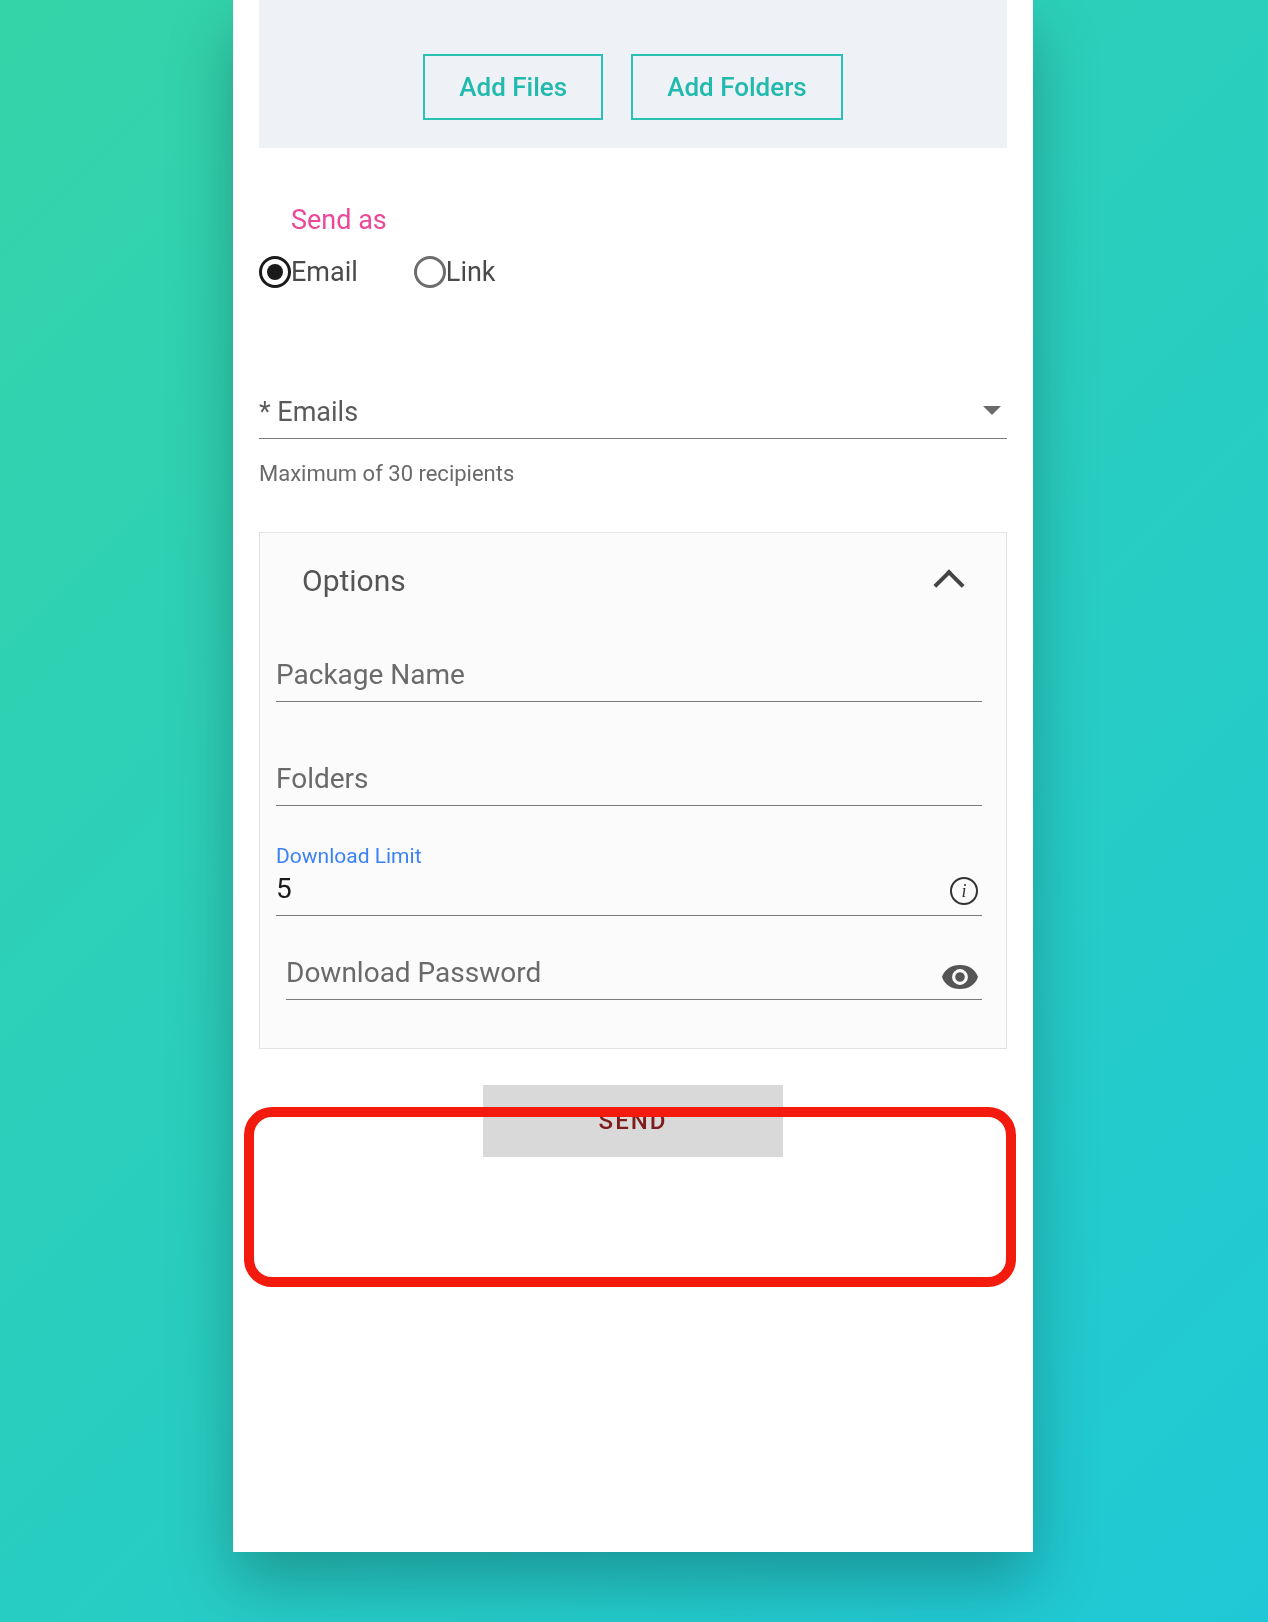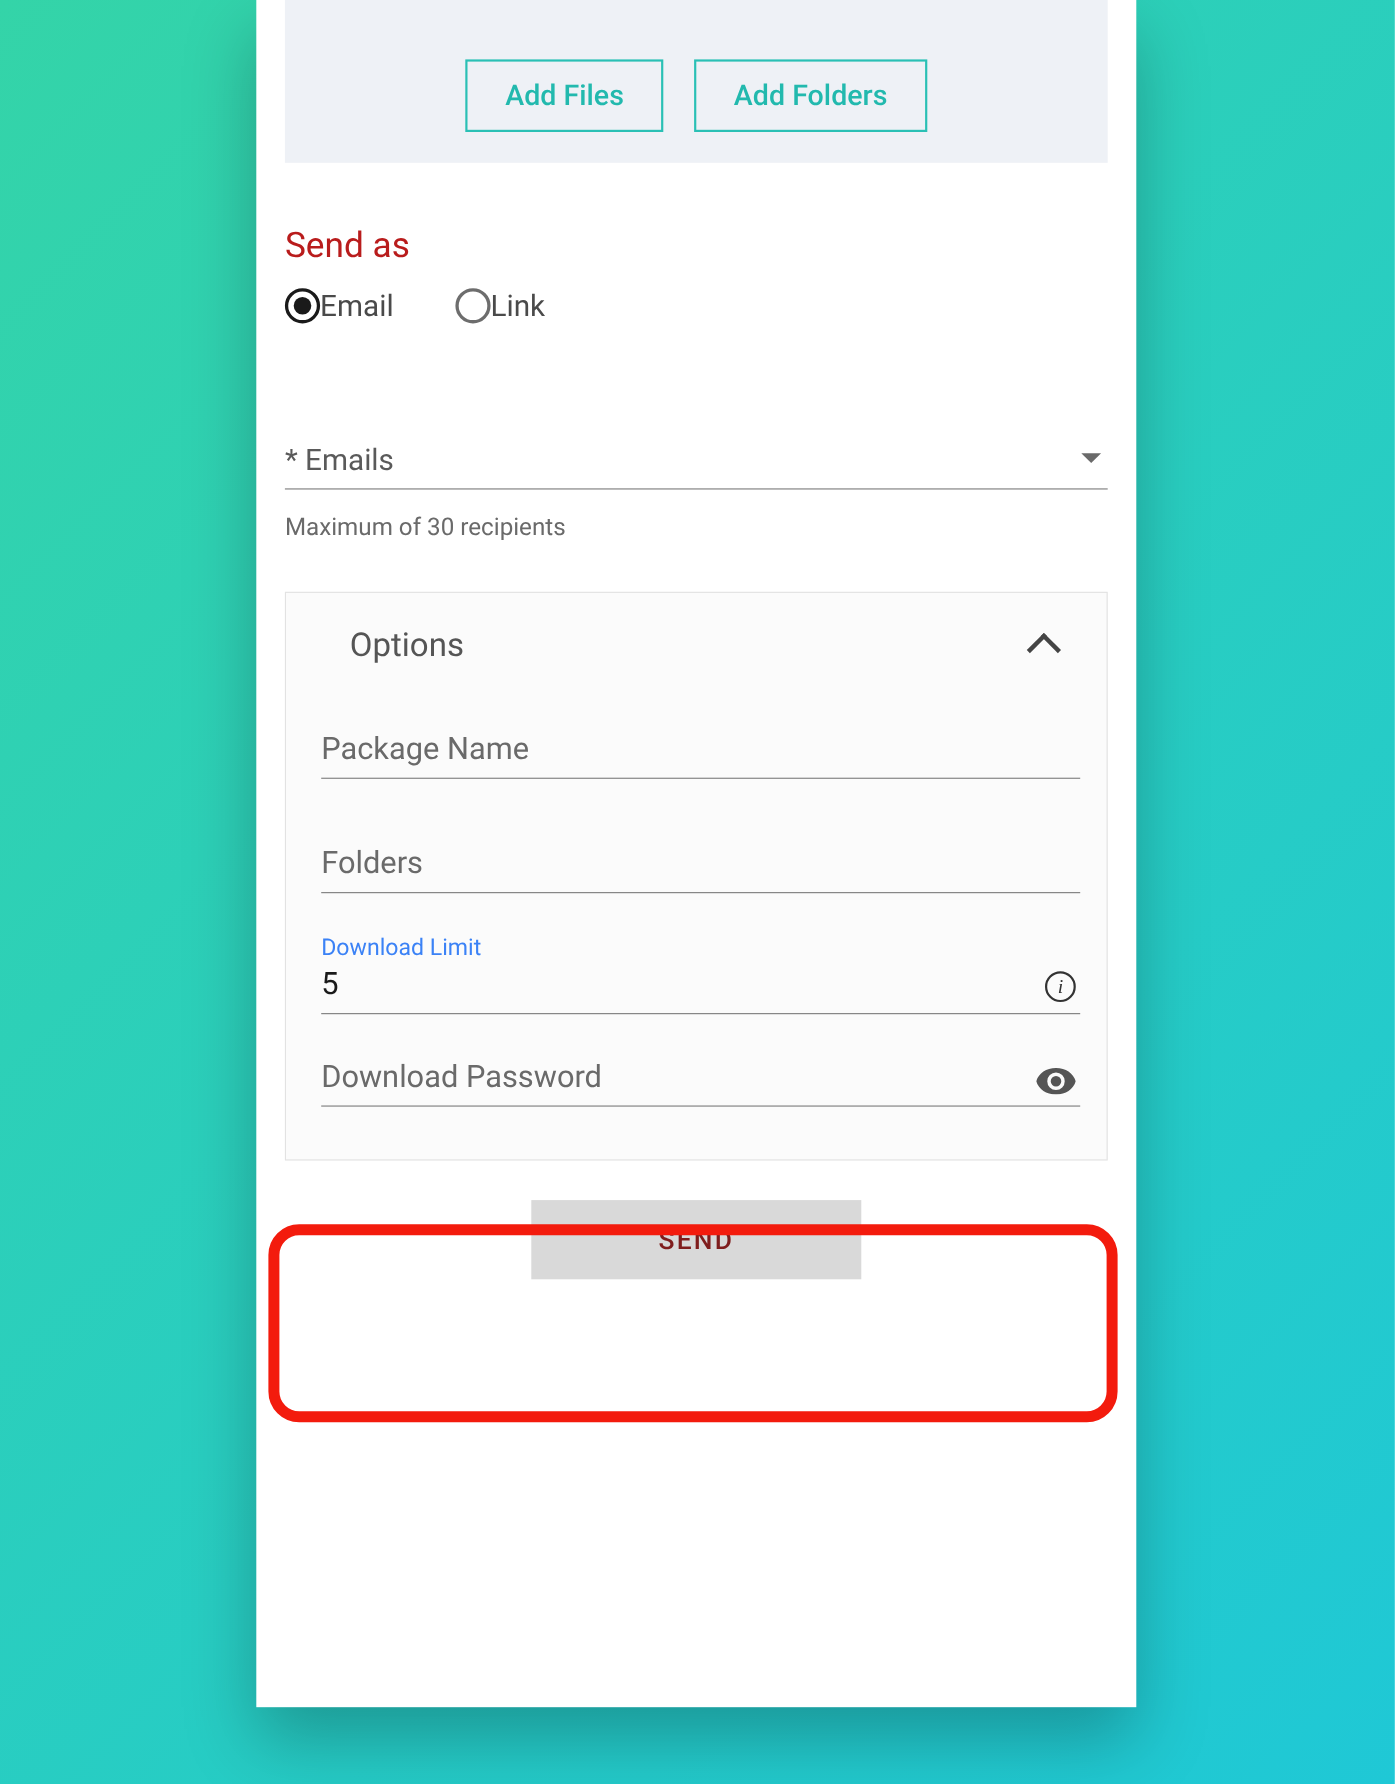--- a/index.html
+++ b/index.html
@@ -39,23 +39,24 @@
     cursor: pointer;
     font-family: inherit;
   }
   .section {
     padding: 0 26px;
   }
   .send-as {
     margin-top: 56px;
   }
   .send-as-label {
-    font-size: 32px;
-    color: #b91c1c;
+    font-size: 27px;
+    color: #ec4899;
     margin-bottom: 20px;
+    margin-left: 32px;
   }
   .radio-row {
     display: flex;
     gap: 56px;
     align-items: center;
   }
   .radio-item {
     display: flex;
     align-items: center;
     cursor: pointer;
@@ -97,21 +98,21 @@
   }
   .emails-help {
     font-size: 22px;
     color: #6a6a6a;
     margin-top: 22px;
   }
   .options-panel {
     margin: 46px 26px 0 26px;
     border: 1px solid #e2e2e2;
     background: #fbfbfb;
-    padding: 30px 24px 40px 32px;
+    padding: 30px 24px 40px 16px;
     position: relative;
   }
   .options-header {
     display: flex;
     justify-content: space-between;
     align-items: center;
     cursor: pointer;
     margin-bottom: 60px;
     padding-left: 26px;
   }
@@ -265,21 +266,21 @@
       <div class="tf with-label">
         <span class="floating-label">Download Limit</span>
         <span class="value">5</span>
         <span class="right-icon">
             <span class="info-icon">i</span>
           </span>
       </div>
     </div>
 
 
-    <div class="block" style="margin-top:36px; margin-bottom:0;">
+    <div class="block" style="margin-top:36px; margin-bottom:0;margin-left:10px;">
       <div class="tf">
         <span class="placeholder">Download Password</span>
         <span class="right-icon eye-icon">
           <svg viewBox="0 0 24 16">
               <path fill="#555" d="M12 0C6 0 1.7 3.1 0 8c1.7 4.9 6 8 12 8s10.3-3.1 12-8c-1.7-4.9-6-8-12-8zm0 13.3A5.3 5.3 0 1 1 12 2.7a5.3 5.3 0 0 1 0 10.6zm0-8.5a3.2 3.2 0 1 0 0 6.4 3.2 3.2 0 0 0 0-6.4z"></path>
             </svg>
         </span>
       </div>
     </div>
 

